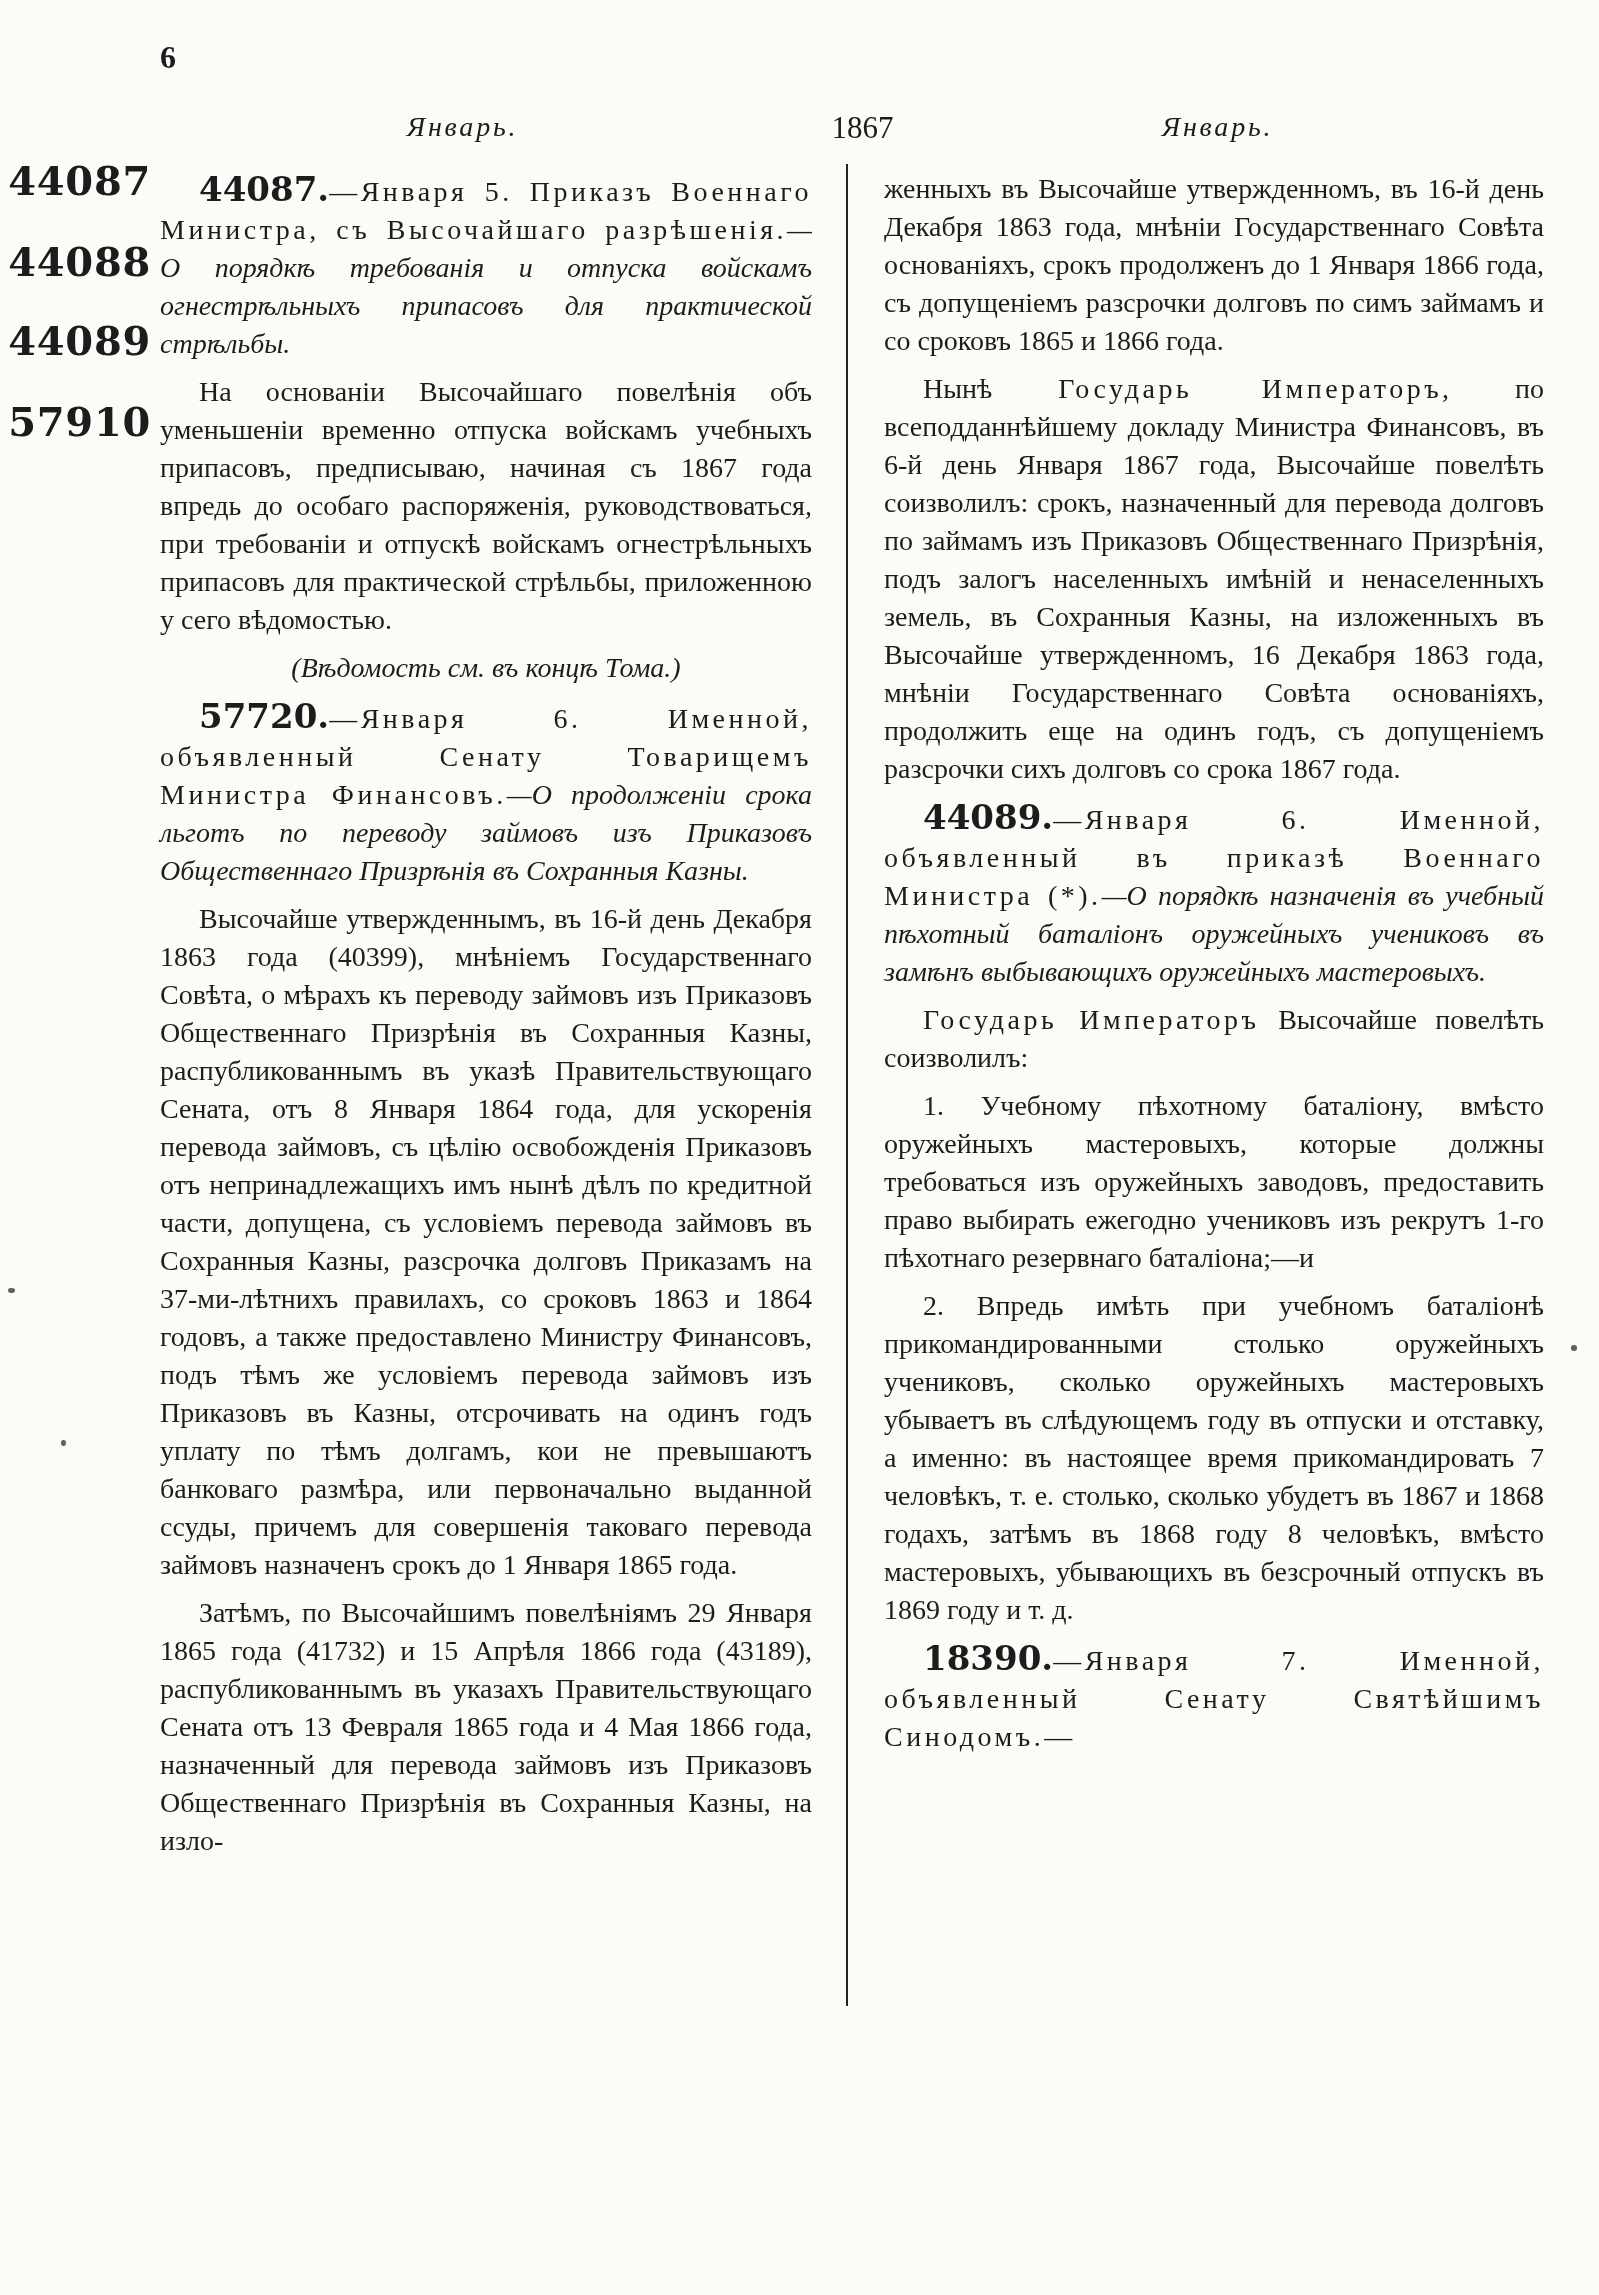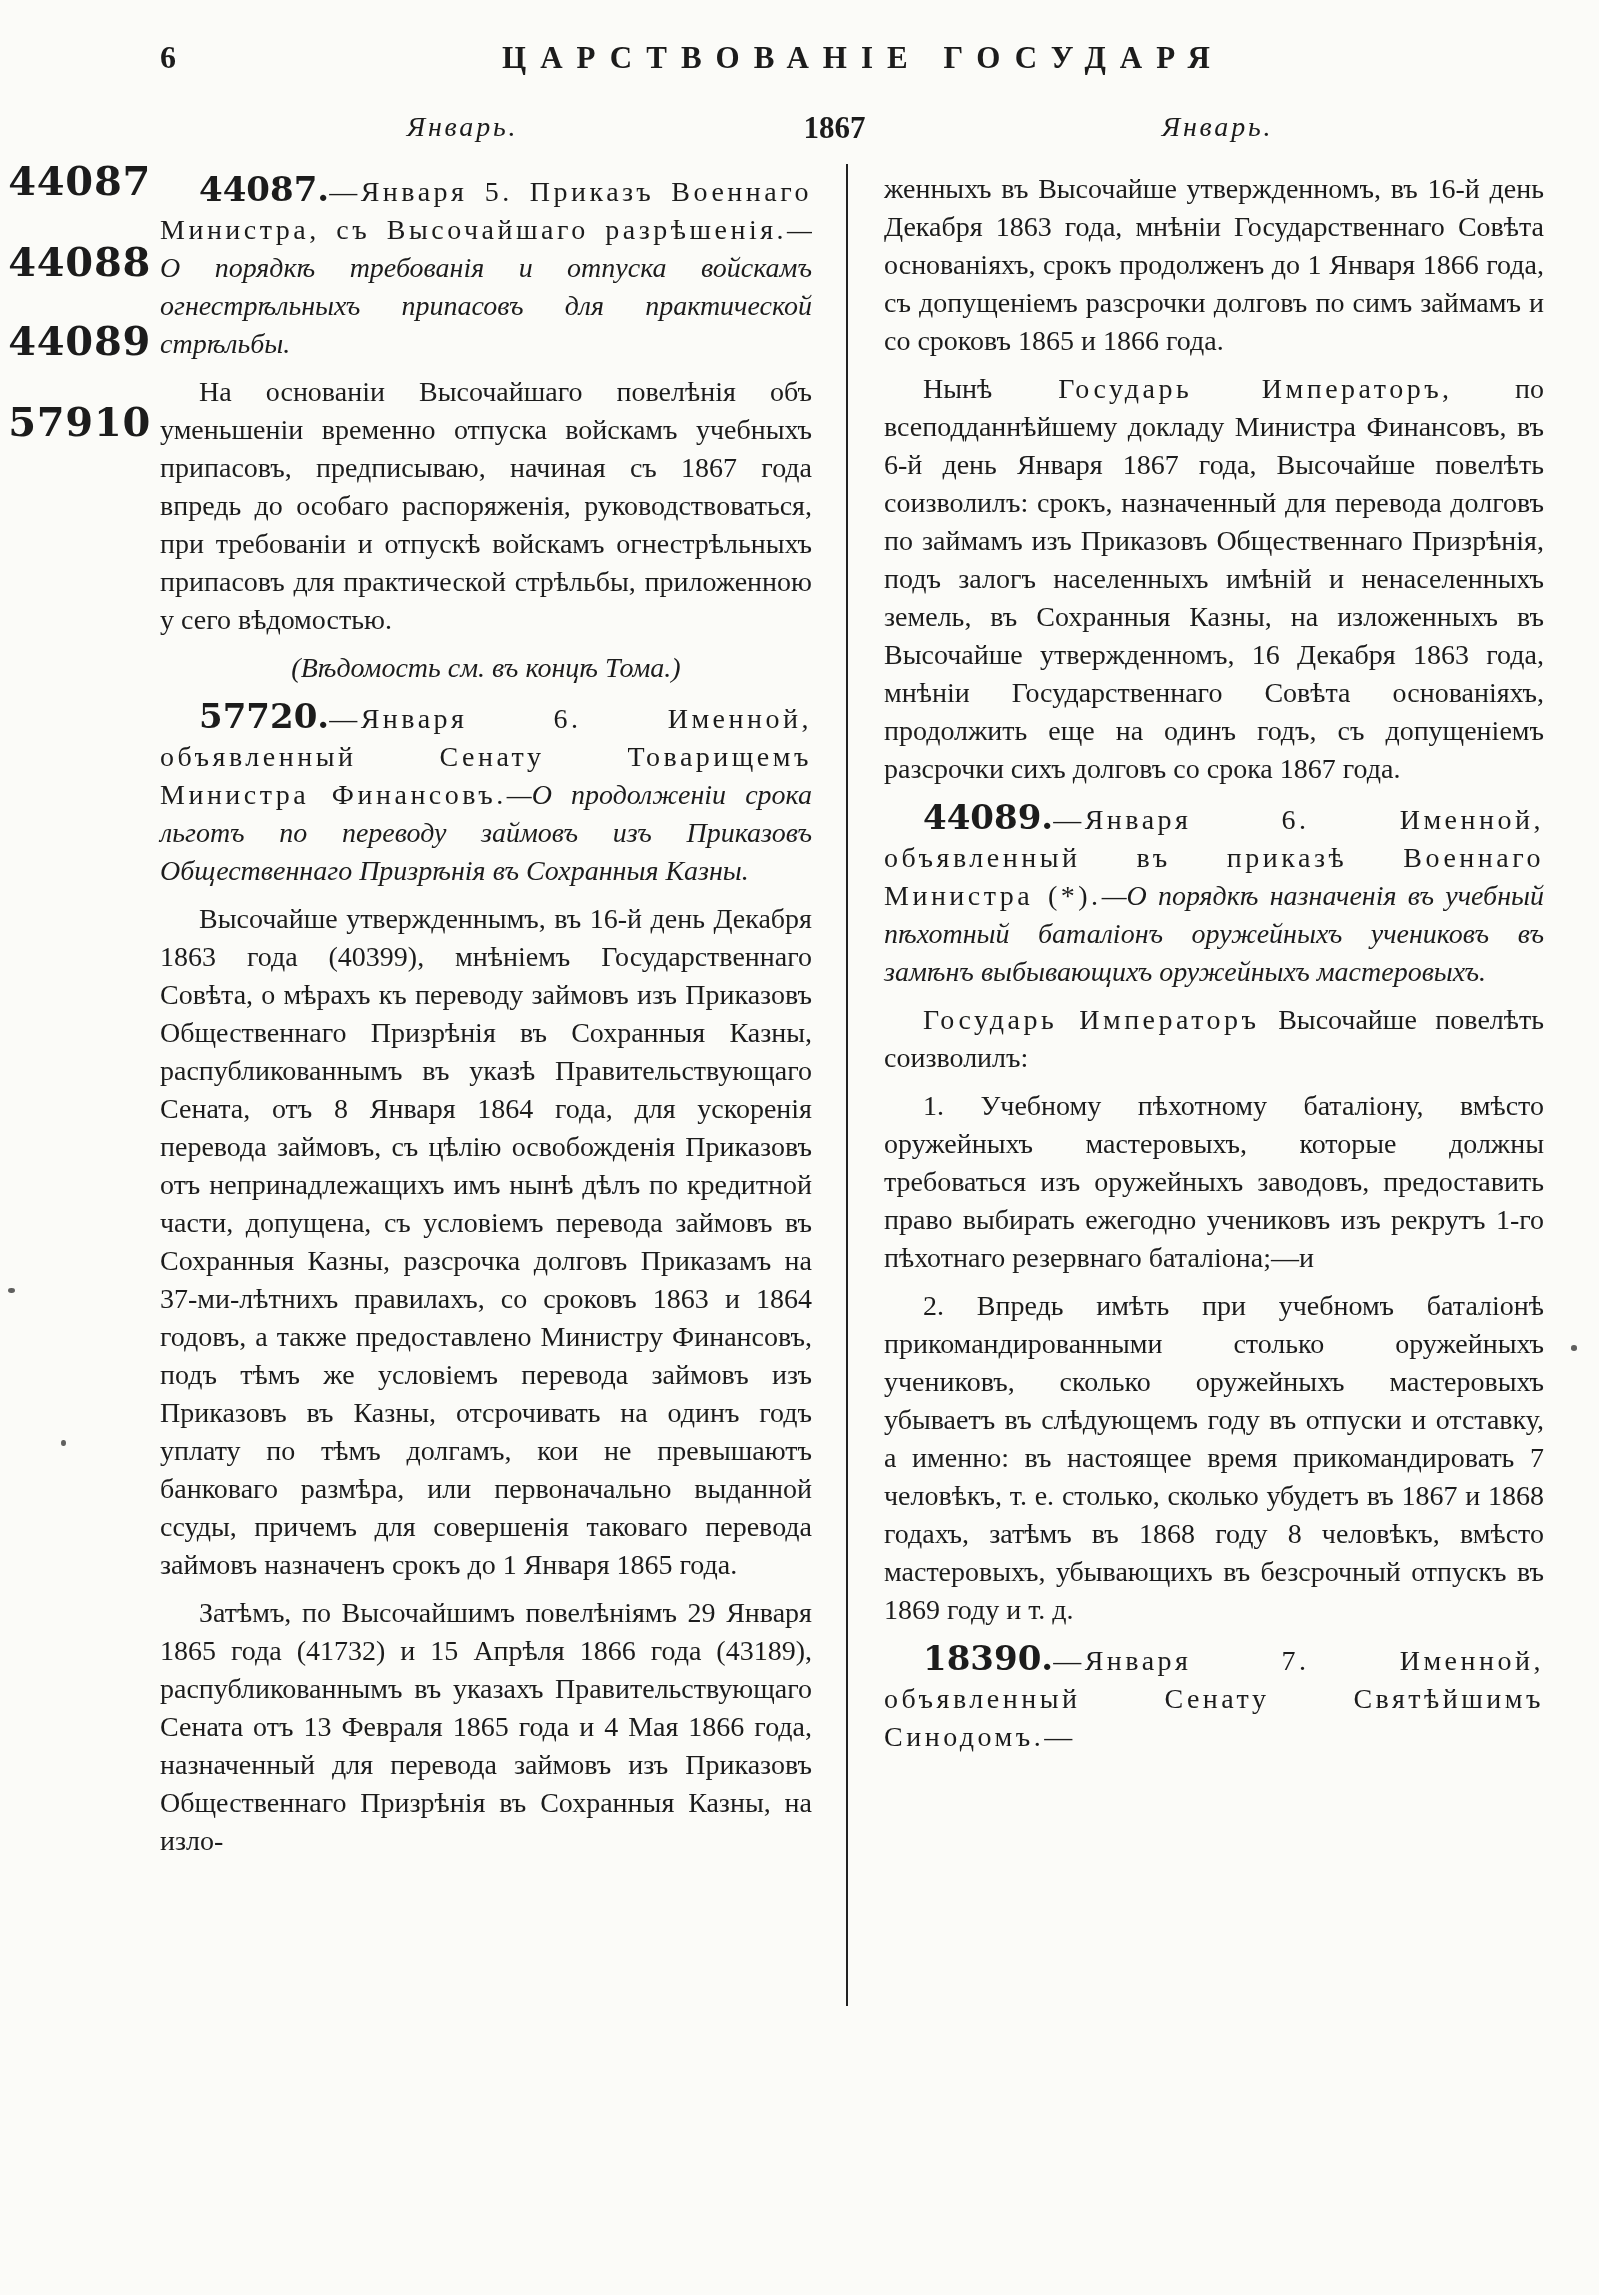--- a/index.html
+++ b/index.html
@@ -12,21 +12,21 @@
     overflow:hidden;
   }
 
   
   .page-number { position:absolute; top:39px; left:160px; font-size:32px; font-weight:bold; }
   .running-title {
     position:absolute; top:40px; left:209px; width:1308px;
     text-align:center; font-size:31px; font-weight:bold; letter-spacing:14px; white-space:nowrap;
   }
   .sub-left  { position:absolute; left:379px;  top:111px; width:167px; text-align:center; font-style:italic; font-size:28px; letter-spacing:2.8px; }
-  .sub-center{ position:absolute; left:758px; top:110px; width:153px; text-align:center; font-size:31px;font-weight:bold; }
+  .sub-center{ position:absolute; left:786px; top:110px; width:153px; text-align:center; font-size:31px; }
   .sub-right { position:absolute; left:1134px; top:111px; width:167px; text-align:center; font-style:italic; font-size:28px; letter-spacing:2.8px; }
 
   
   .margin-number {
     position:absolute; left:8.3px; font-size:40px; font-weight:bold;
     font-family:"DejaVu Serif",serif; letter-spacing:0.7px;
   }
   .mn-0{top:157px} .mn-1{top:238px} .mn-2{top:317px} .mn-3{top:398px}
 
   
@@ -58,21 +58,20 @@
   .sp-0 { left:8.3px;  top:1288px; width:6.3px;  height:4.9px; }
   .sp-1 { left:61px;  top:1440px; width:4.9px;  height:6.3px; }
   .sp-2 { left:1571px;top:1345px; width:5.6px;  height:5.6px; }
 </style>
 </head>
 <body>
 
 <div class="page">
 
   <div class="page-number">6</div>
-  <div class="running-title">ЦАРСТВОВАНІЕ ГОСУДАРЯ</div>
 
   <div class="sub-left">Январь.</div>
   <div class="sub-center">1867</div>
   <div class="sub-right">Январь.</div>
 
   <div class="margin-number mn-0">44087</div>
   <div class="margin-number mn-1">44088</div>
   <div class="margin-number mn-2">44089</div>
   <div class="margin-number mn-3">57910</div>
 

